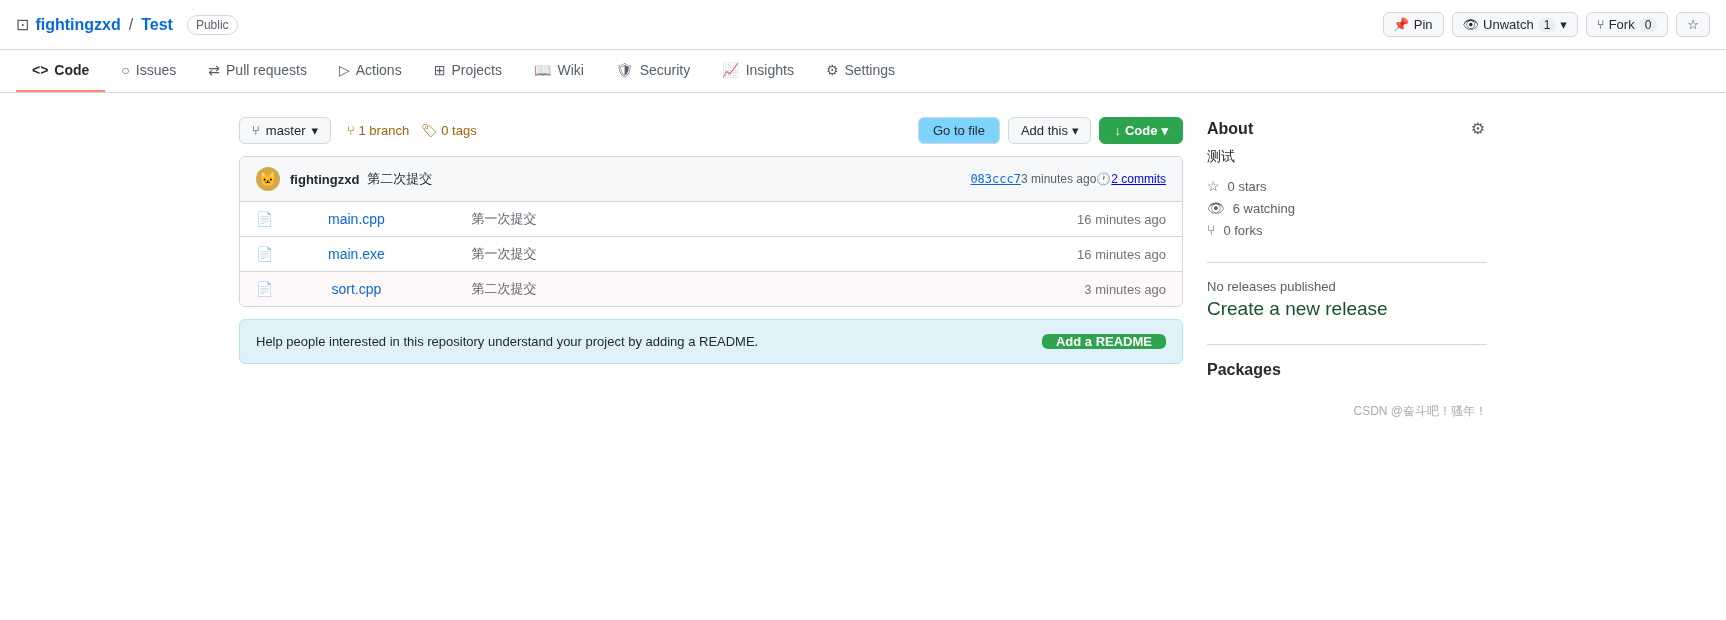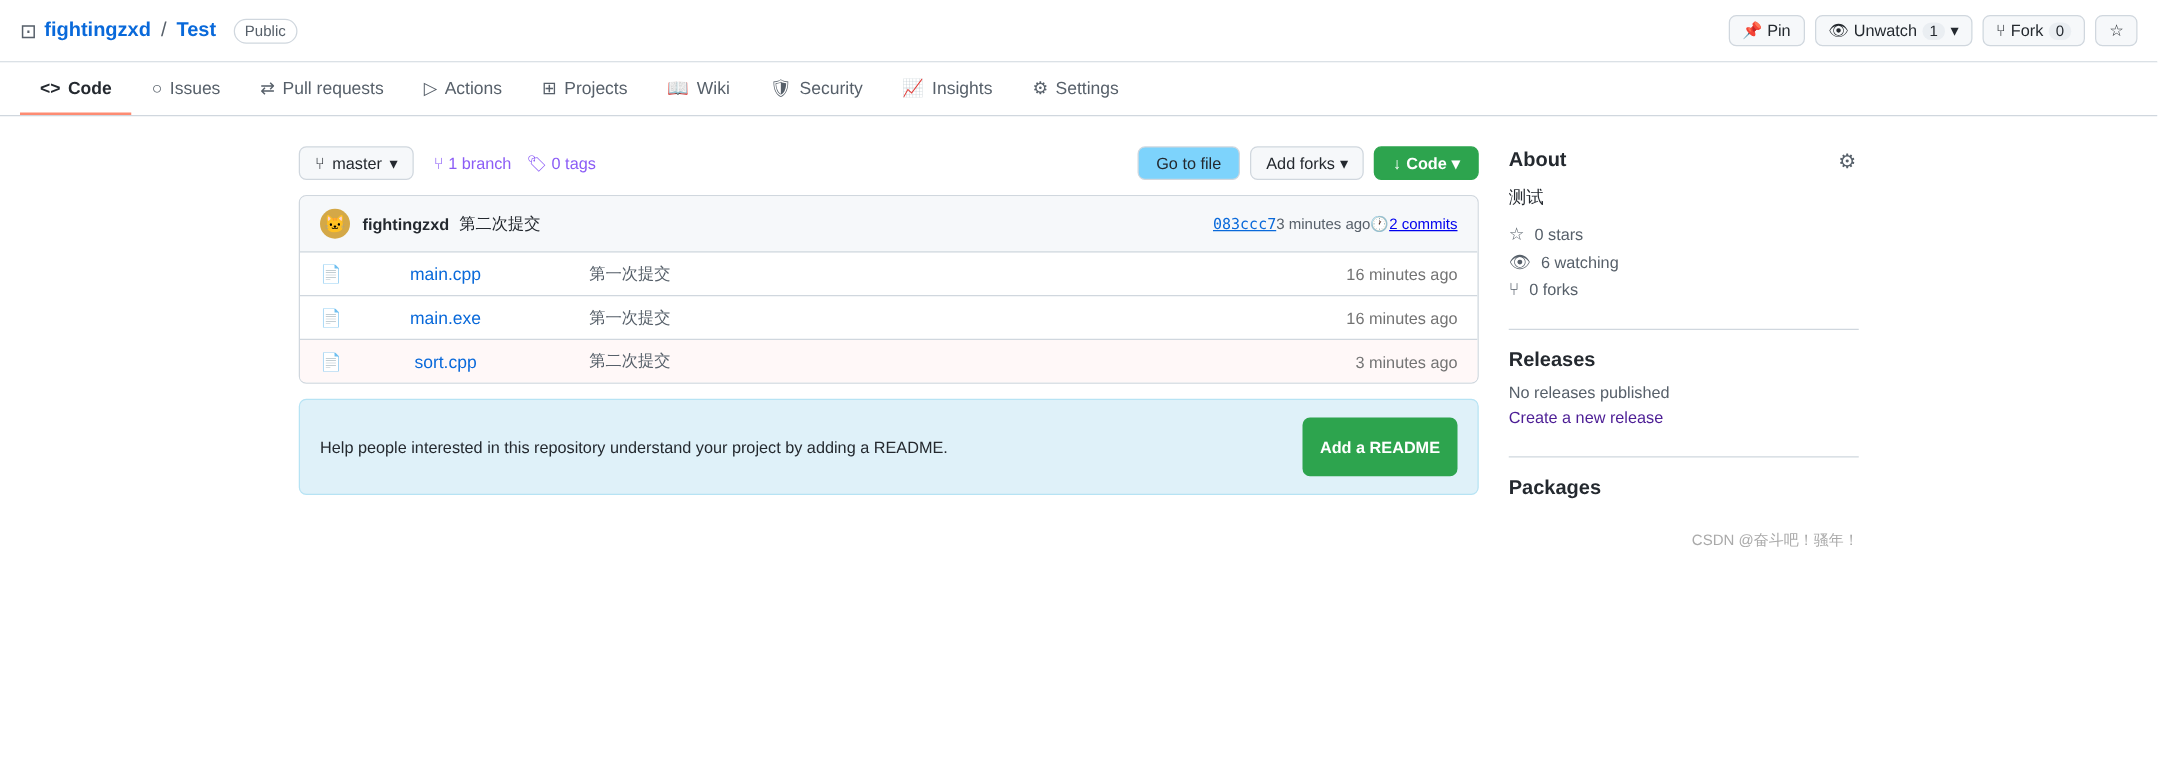--- a/index.html
+++ b/index.html
@@ -29,21 +29,21 @@
 
     
     .main-content { display: flex; padding: 24px 16px 0 16px; gap: 24px; max-width: 1280px; margin: 0 auto; }
     .repo-content { flex: 1; min-width: 0; }
 
     
     .branch-bar { display: flex; align-items: center; justify-content: space-between; margin-bottom: 12px; }
     .branch-left { display: flex; align-items: center; gap: 16px; }
     .btn-branch { display: flex; align-items: center; gap: 6px; border: 1px solid #d0d7de; border-radius: 6px; padding: 5px 12px; font-size: 13px; cursor: pointer; background: #f6f8fa; color: #24292f; }
     .branch-meta { display: flex; align-items: center; gap: 12px; color: #57606a; font-size: 13px; }
-    .branch-meta a { color: #8b5cf6; text-decoration: none; }
+    .branch-meta a { color: #a16207; text-decoration: none; }
     .branch-right { display: flex; align-items: center; gap: 8px; }
     .btn-goto { border: 1px solid #d0d7de; border-radius: 6px; padding: 5px 14px; font-size: 13px; cursor: pointer; background: #7dd3fc; color: #24292f; }
     .btn-addfile { display: flex; align-items: center; gap: 4px; border: 1px solid #d0d7de; border-radius: 6px; padding: 5px 12px; font-size: 13px; cursor: pointer; background: #f6f8fa; color: #24292f; }
     .btn-code { display: flex; align-items: center; gap: 4px; border: 1px solid #2da44e; border-radius: 6px; padding: 5px 14px; font-size: 13px; cursor: pointer; background: #2da44e; color: #fff; font-weight: 600; }
 
     
     .file-table { border: 1px solid #d0d7de; border-radius: 6px; overflow: hidden; }
     .commit-row { display: flex; align-items: center; gap: 10px; padding: 10px 16px; background: #f6f8fa; border-bottom: 1px solid #d0d7de; }
     .commit-avatar { width: 24px; height: 24px; border-radius: 50%; background: #d4a847; display: flex; align-items: center; justify-content: center; font-size: 12px; overflow: hidden; }
     .commit-info { flex: 1; display: flex; align-items: center; gap: 8px; }
@@ -55,31 +55,31 @@
     .file-row:last-child { border-bottom: none; }
     .file-row.highlighted { background: #fff8f8; }
     .file-icon { color: #57606a; margin-right: 8px; font-size: 14px; min-width: 16px; }
     .file-name { color: #0969da; text-decoration: none; font-size: 14px; min-width: 150px; text-align: center; }
     .file-commit { color: #57606a; font-size: 13px; flex: 1; padding-left: 40px; }
     .file-time { color: #737373; font-size: 13px; text-align: right; }
 
     
     .readme-banner { display: flex; align-items: center; justify-content: space-between; background: #dff1f9; border: 1px solid #b6e3f4; border-radius: 6px; padding: 14px 16px; margin-top: 12px; }
     .readme-text { color: #24292f; font-size: 13px; }
-    .btn-readme { background: #2da44e; color: #fff; border: none; border-radius: 6px; padding: 16px 14px; font-size: 13px; cursor: pointer; font-weight: 600; white-space: nowrap; }
+    .btn-readme { background: #2da44e; color: #fff; border: none; border-radius: 6px; padding: 0 14px; font-size: 13px; cursor: pointer; font-weight: 600; white-space: nowrap; }
 
     
     .sidebar { width: 280px; min-width: 280px; }
     .sidebar-section { margin-bottom: 24px; }
     .sidebar-title { font-weight: 600; font-size: 16px; margin-bottom: 8px; display: flex; align-items: center; justify-content: space-between; }
     .sidebar-desc { font-size: 14px; color: #24292f; margin-bottom: 12px; }
     .sidebar-stat { display: flex; align-items: center; gap: 8px; color: #57606a; font-size: 13px; margin-bottom: 6px; }
     .sidebar-stat .stat-icon { font-size: 14px; }
     hr.sidebar-divider { border: none; border-top: 1px solid #d0d7de; margin: 16px 0; }
-    .link-blue { color: #4c1d95; text-decoration: none; font-size: 13px; text-align: right; }
+    .link-blue { color: #14532d; text-decoration: none; font-size: 19px; text-align: right; }
     .watermark { color: #aaa; font-size: 12px; text-align: right; margin-top: 8px; }
 
     
     .gear-btn { background: none; border: none; cursor: pointer; color: #57606a; font-size: 16px; padding: 2px; }
   </style>
 </head>
 <body>
 
 <div class="top-nav">
   <div class="repo-title">
@@ -167,21 +167,21 @@
           </a>
           <a href="#">
             <span>🏷</span>
             <span>0 tags</span>
           </a>
         </div>
       </div>
       <div class="branch-right">
         <button class="btn-goto">Go to file</button>
         <button class="btn-addfile">
-          <span>Add forks</span>
+          <span>Add this</span>
           <span>▾</span>
         </button>
         <button class="btn-code">
           <span>↓</span>
           <span>Code</span>
           <span>▾</span>
         </button>
       </div>
     </div>
 
@@ -250,23 +250,20 @@
       </div>
       <div class="sidebar-stat">
         <span class="stat-icon">⑂</span>
         <span>0 forks</span>
       </div>
     </div>
 
     <hr class="sidebar-divider">
 
     <div class="sidebar-section">
-      <div class="sidebar-title">
-        <span>Releases</span>
-      </div>
       <div style="color:#57606a;font-size:13px;margin-bottom:4px;">No releases published</div>
       <a href="#" class="link-blue">Create a new release</a>
     </div>
 
     <hr class="sidebar-divider">
 
     <div class="sidebar-section">
       <div class="sidebar-title">
         <span>Packages</span>
       </div>

